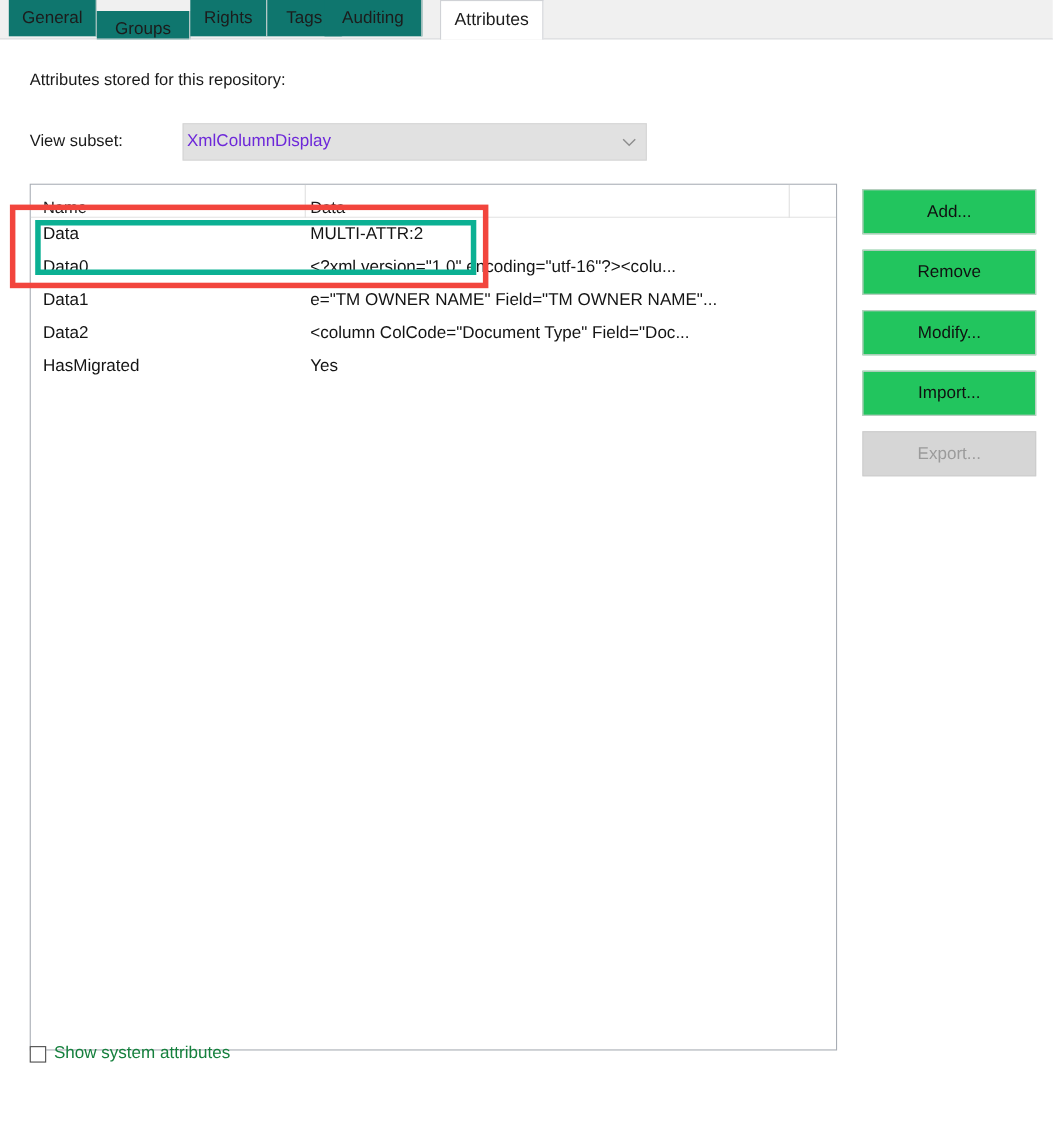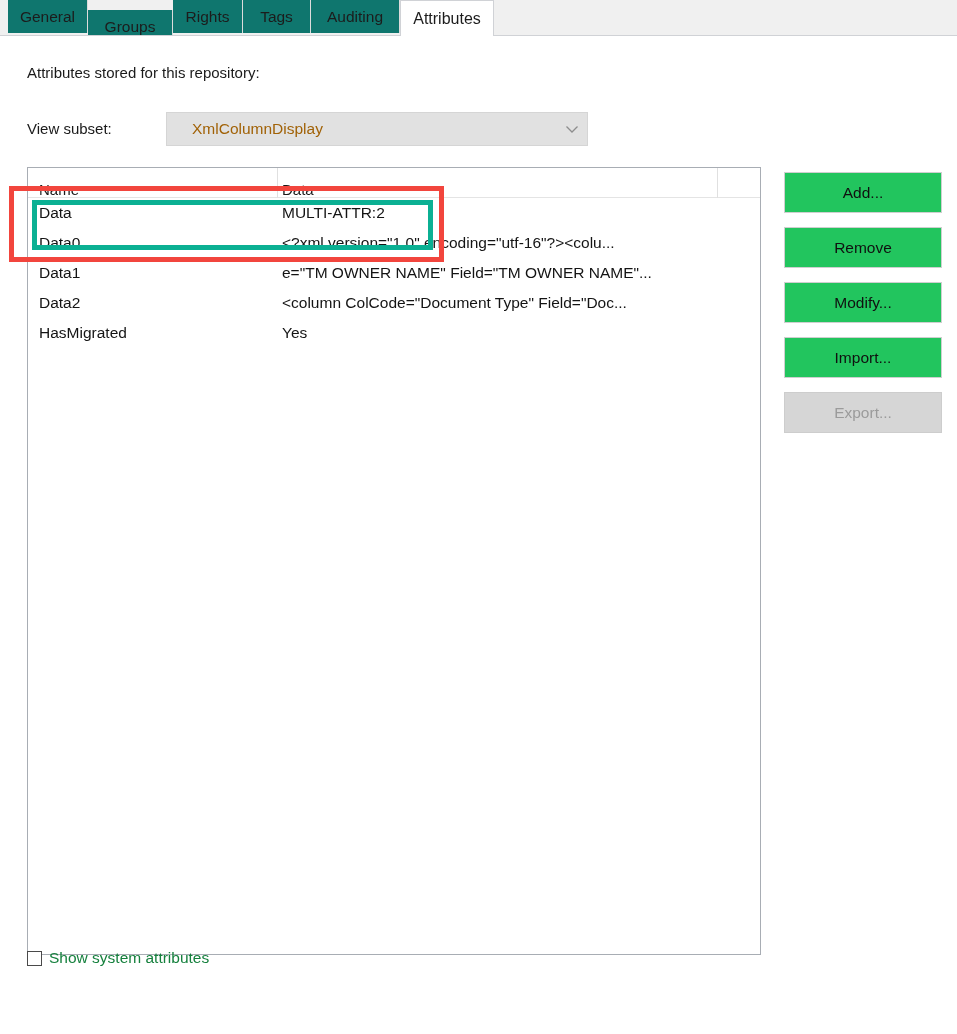--- a/index.html
+++ b/index.html
@@ -94,23 +94,23 @@
     width: 422px;
     height: 34px;
     background: #e1e1e1;
     border: 1px solid #d5d5d5;
     box-sizing: border-box;
     display: flex;
     align-items: center;
     cursor: default;
   }
   .combo-value {
-    padding-left: 25px;
-    font-size: 15.5px;
-    color: #a16207;
+    padding-left: 3px;
+    font-size: 15.5px;
+    color: #6d28d9;
     flex: 1;
     white-space: nowrap;
     overflow: hidden;
   }
   .combo-arrow {
     width: 30px;
     display: flex;
     align-items: center;
     justify-content: center;
   }
@@ -255,21 +255,21 @@
   </div>
   <div class="tab" id="tab1" style="left: 88px; width: 85px; margin-top: 10px;">
     <span class="tab-label">Groups</span>
   </div>
   <div class="tab" id="tab2" style="left: 173px; width: 70px;">
     <span class="tab-label">Rights</span>
   </div>
   <div class="tab" id="tab3" style="left: 243px; width: 68px;">
     <span class="tab-label">Tags</span>
   </div>
-  <div class="tab" id="tab4" style="left: 311px; width: 89px; text-align: center;">
+  <div class="tab" id="tab4" style="left: 295px; width: 89px; text-align: center;">
     <span class="tab-label">Auditing</span>
   </div>
   <div class="tab active" id="tab5" style="left: 400px; width: 94px;">
     <span class="tab-label">Attributes</span>
   </div>
 </div>
 <div class="tabstrip-underline"></div>
 
 <div class="content">
 

